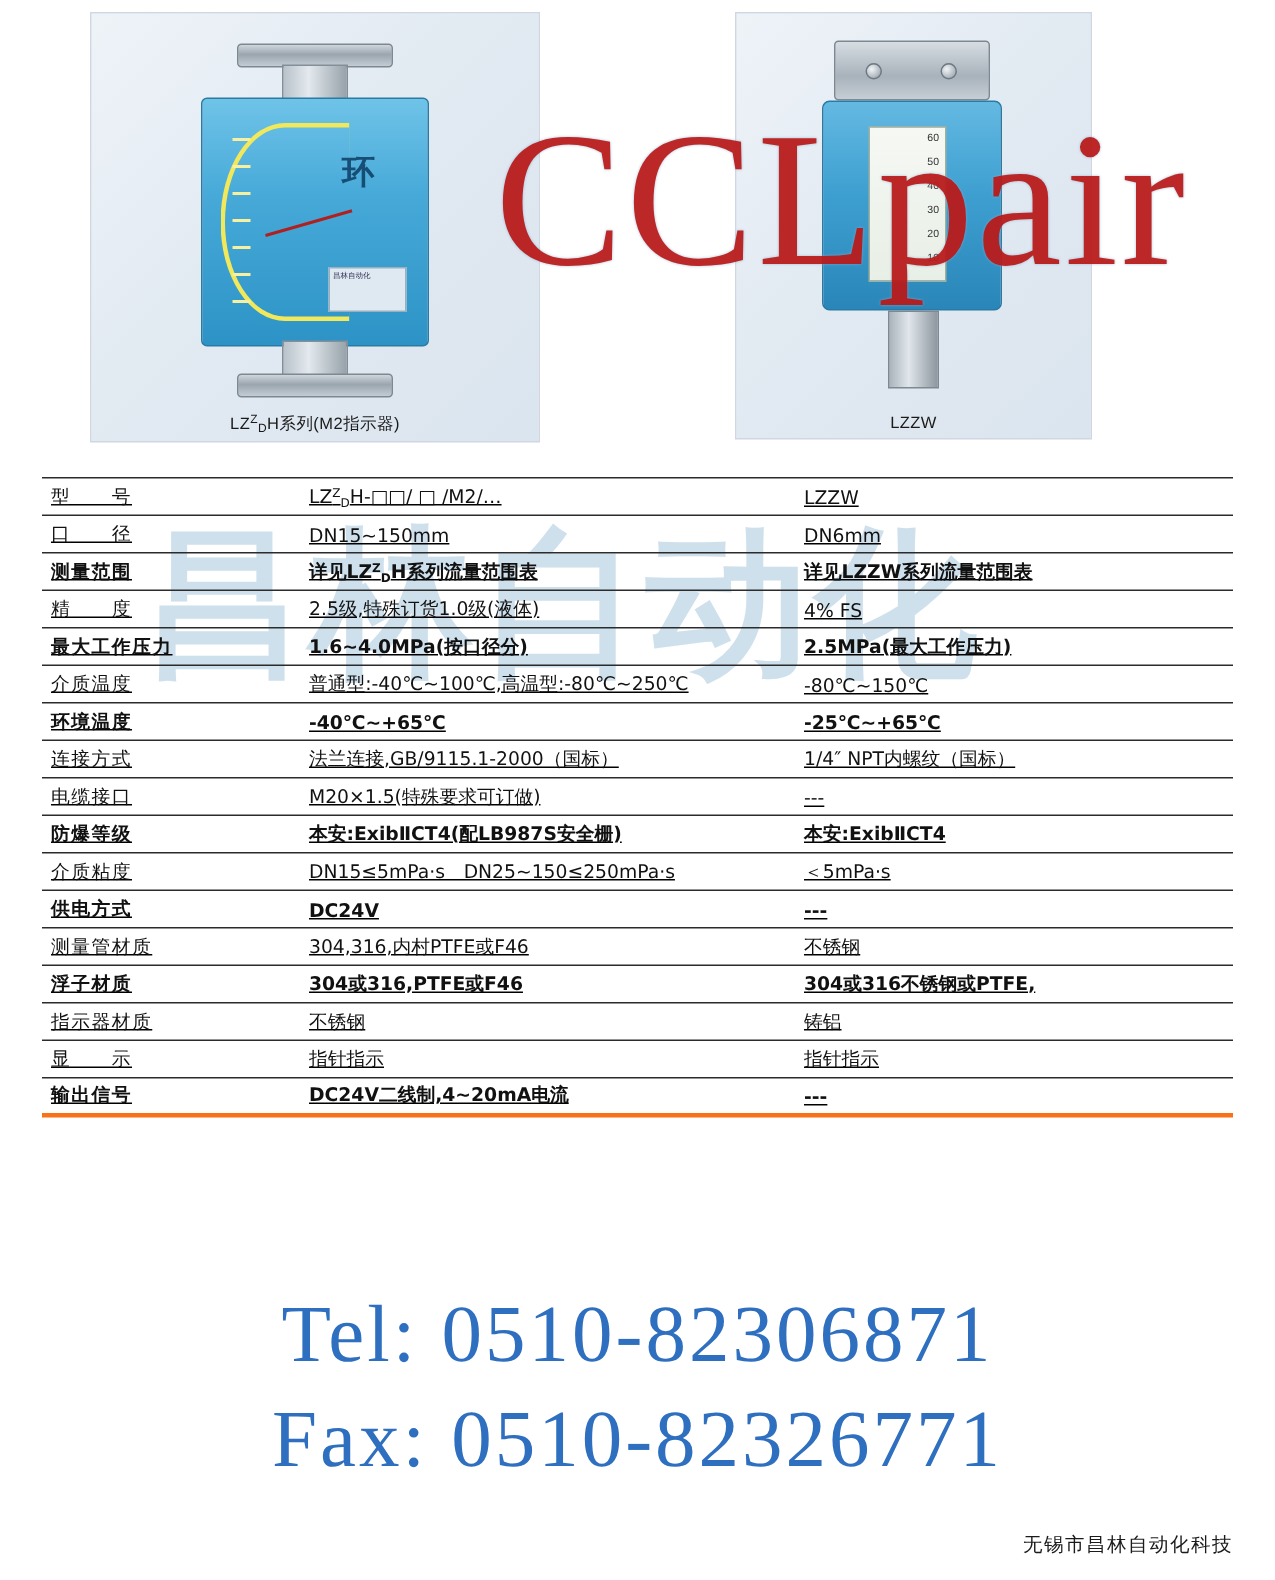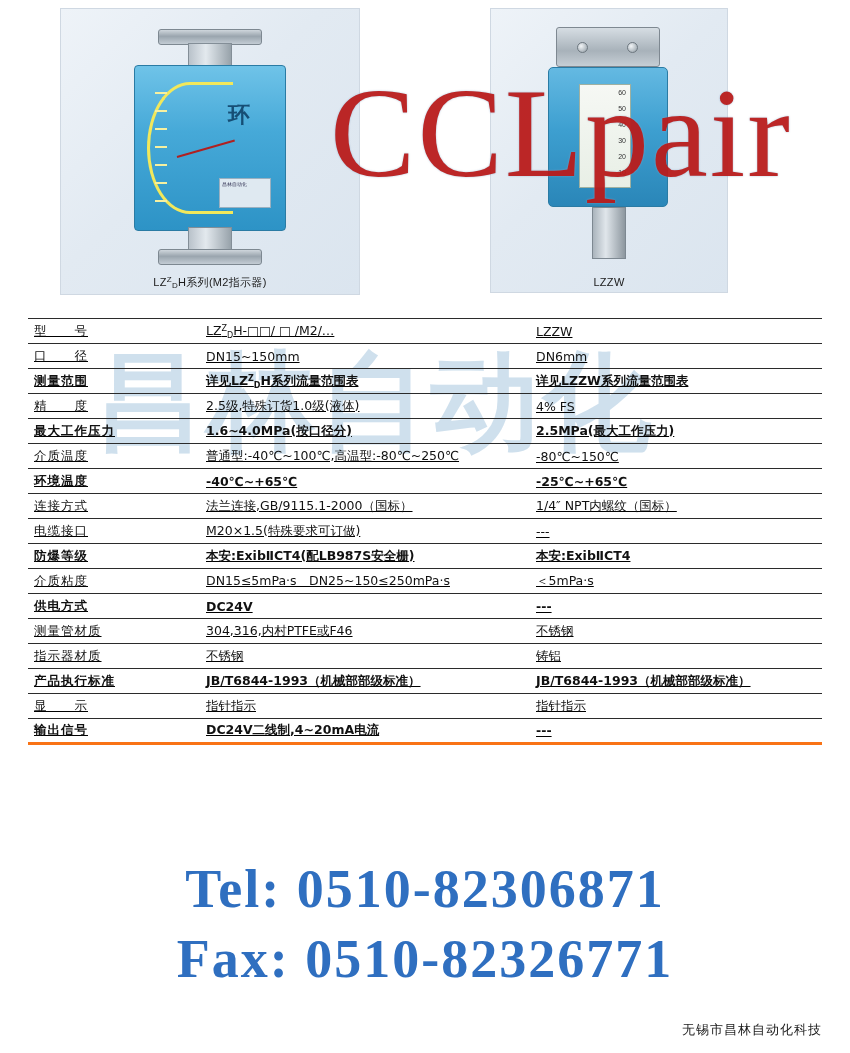--- a/index.html
+++ b/index.html
@@ -169,21 +169,21 @@
   .sub { font-size: 8px; vertical-align: -3px; }
   .sup { font-size: 8px; vertical-align: 4px; }
 
   
   .contact {
     position: absolute;
     left: 0; width: 850px;
     text-align: center;
     font-family: "Liberation Serif", serif;
     font-size: 54px;
-    font-weight: bold;
+    font-weight: normal;
     color: #2f6fc0;
     letter-spacing: 2px;
     white-space: nowrap;
   }
   .contact.tel { top: 858px; }
   .contact.fax { top: 928px; }
 
   .footer-company {
     position: absolute; right: 28px; bottom: 14px;
     font-size: 13px; color: #1b1b1b;
@@ -309,30 +309,30 @@
         <tr class="bold">
           <td class="c-name">供电方式</td>
           <td class="c-v1">DC24V</td>
           <td class="c-v2">---</td>
         </tr>
         <tr>
           <td class="c-name">测量管材质</td>
           <td class="c-v1">304,316,内村PTFE或F46</td>
           <td class="c-v2">不锈钢</td>
         </tr>
+        <tr class="bold">
+          <td class="c-name">浮子材质</td>
+          <td class="c-v1">304或316,PTFE或F46</td>
+          <td class="c-v2">304或316不锈钢或PTFE,</td>
+        </tr>
         <tr>
           <td class="c-name">指示器材质</td>
           <td class="c-v1">不锈钢</td>
           <td class="c-v2">铸铝</td>
         </tr>
-        <tr class="bold">
-          <td class="c-name">产品执行标准</td>
-          <td class="c-v1">JB/T6844-1993（机械部部级标准）</td>
-          <td class="c-v2">JB/T6844-1993（机械部部级标准）</td>
-        </tr>
         <tr>
           <td class="c-name">显　　示</td>
           <td class="c-v1">指针指示</td>
           <td class="c-v2">指针指示</td>
         </tr>
         <tr class="bold">
           <td class="c-name">输出信号</td>
           <td class="c-v1">DC24V二线制,4~20mA电流</td>
           <td class="c-v2">---</td>
         </tr>

